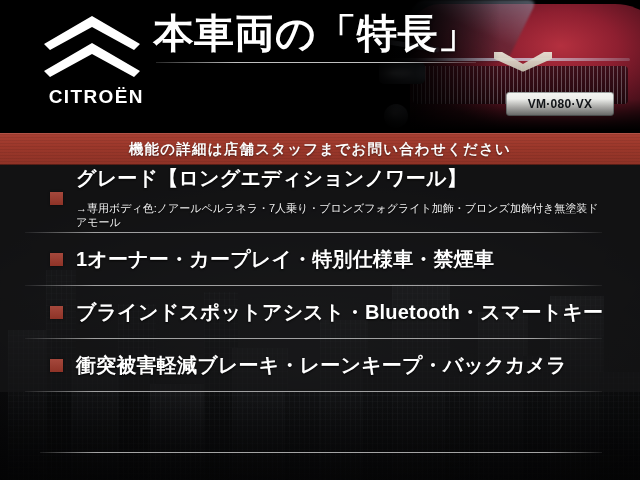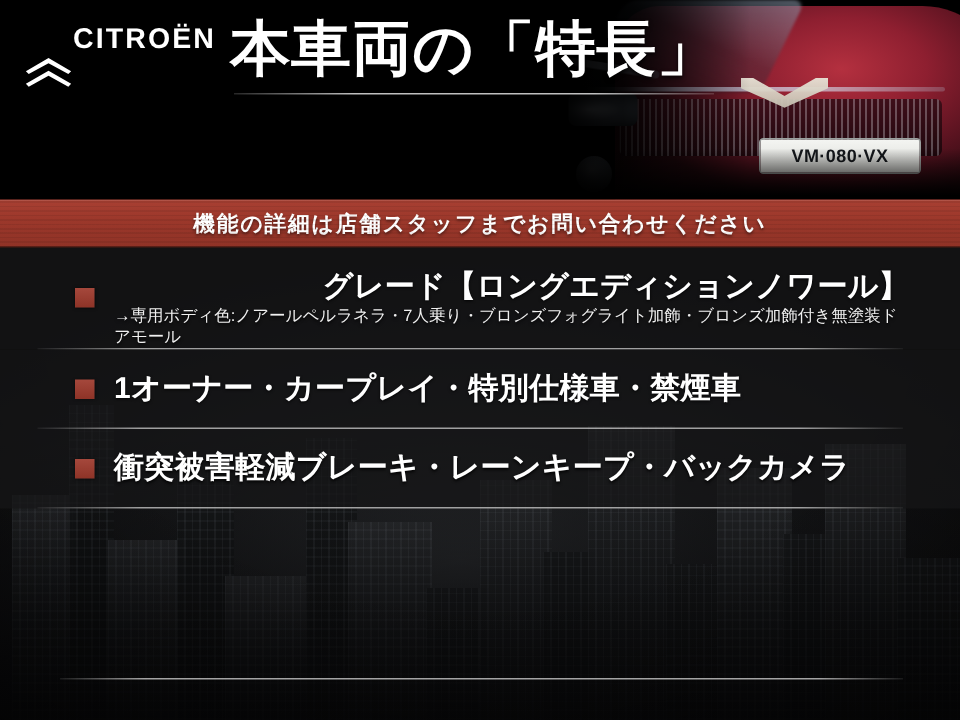--- a/index.html
+++ b/index.html
@@ -114,21 +114,21 @@
     background:linear-gradient(90deg,#000 0%, rgba(0,0,0,.85) 35%, rgba(0,0,0,0) 100%);
   }
   .car .fade-b {
     position:absolute; left:0; bottom:0; width:100%; height:34px;
     background:linear-gradient(180deg, rgba(0,0,0,0) 0%, #000 92%);
   }
 
   
   .logo-wrap {
     position:absolute; left:16px; top:14px; width:128px; height:104px;
-    display:flex; flex-direction:row; align-items:flex-start; justify-content:flex-start;
+    display:flex; flex-direction:column; align-items:flex-end; justify-content:flex-start;
     z-index:3;
   }
   .logo-chevrons { width:104px; height:70px; display:block; }
   .logo-word {
     margin-top:2px; color:#fff; font-size:19px; font-weight:700;
     letter-spacing:1.4px; font-family:"Liberation Sans", sans-serif;
   }
 
   
   .head-titles {
@@ -188,25 +188,25 @@
   .feat-row.r0 .bullet { margin-top:27px; }
 
   .feat-body { margin-left:13px; padding-right:20px; }
 
   .feat-main {
     color:#fff; font-size:20px; font-weight:700; line-height:1.22;
     letter-spacing:.2px; white-space:nowrap;
     font-family:"Liberation Sans", sans-serif;
     text-shadow:0 1px 2px rgba(0,0,0,.85);
   }
-  .feat-row.r0 .feat-main { font-size:20px; margin-top:14px;text-align:right; }
+  .feat-row.r0 .feat-main { font-size:20px; margin-top:1px; }
 
   .feat-sub {
     color:#f0f0f0; font-size:11px; font-weight:400; line-height:1.28;
-    letter-spacing:0px; margin-top:1px; max-width:530px;
+    letter-spacing:0px; margin-top:11px; max-width:530px;
     font-family:"Liberation Sans", sans-serif;
     text-shadow:0 1px 2px rgba(0,0,0,.8);
   }
 
   .divider {
     position:absolute; left:25px; width:577px; height:1px; bottom:0;
     background:linear-gradient(90deg, rgba(255,255,255,.05), rgba(235,235,235,.65) 12%, rgba(235,235,235,.65) 88%, rgba(255,255,255,.05));
   }
 
   .bottom-rule {
@@ -287,20 +287,27 @@
     </div>
 
     <div class="feat-row r1">
       <div class="bullet"></div>
       <div class="feat-body">
         <div class="feat-main">1オーナー・カープレイ・特別仕様車・禁煙車</div>
       </div>
       <div class="divider"></div>
     </div>
 
+    <div class="feat-row r2">
+      <div class="bullet"></div>
+      <div class="feat-body">
+        <div class="feat-main">ブラインドスポットアシスト・Bluetooth・スマートキー</div>
+      </div>
+      <div class="divider"></div>
+    </div>
 
     <div class="feat-row r3">
       <div class="bullet"></div>
       <div class="feat-body">
         <div class="feat-main">衝突被害軽減ブレーキ・レーンキープ・バックカメラ</div>
       </div>
       <div class="divider"></div>
     </div>
 
 

